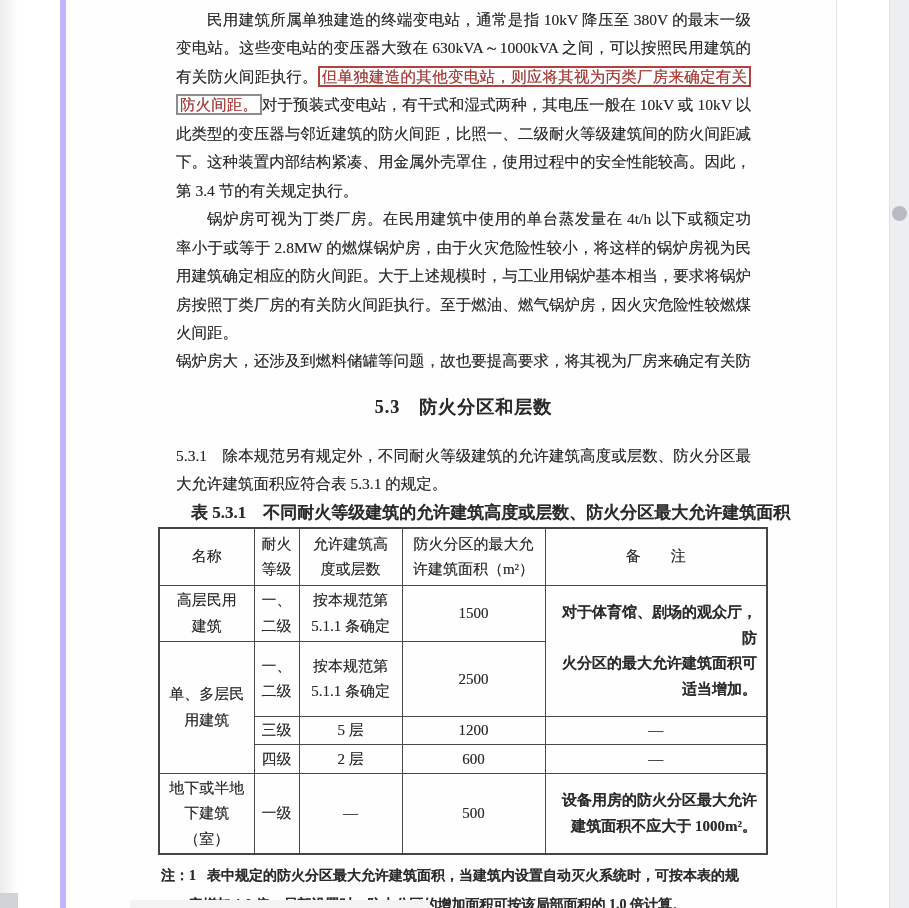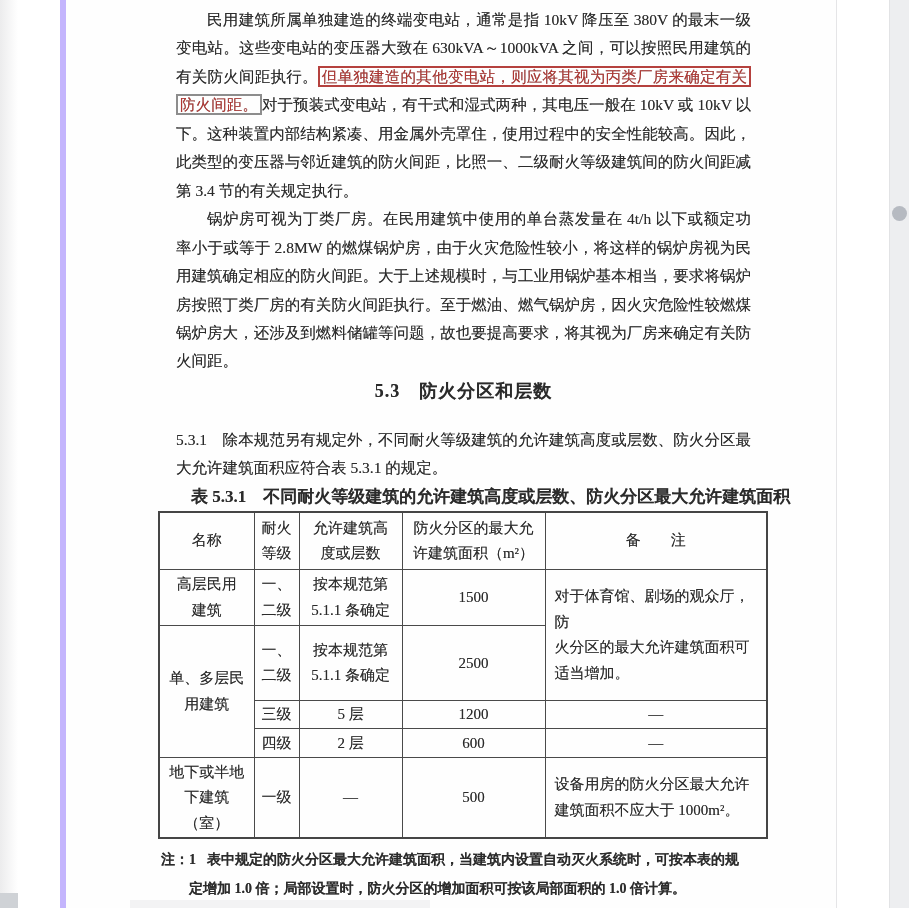--- a/index.html
+++ b/index.html
@@ -22,31 +22,31 @@
 
   .content{position:absolute;left:110px;top:6px;width:575px;
     text-shadow:0 0 .5px rgba(43,43,43,.55);}
 
   .line{font-size:15.5px;line-height:28.45px;text-align:justify;text-align-last:justify;}
   .line.short{text-align-last:left;}
   .line.indent{padding-left:31px;}
   .red-box{color:var(--accent-red);border:2px solid var(--box-border-red);padding:0 2px;}
   .red-box2{color:var(--accent-red);border:2px solid var(--box-border-gray);padding:0 2px;}
 
-  .heading{margin:0;height:30px;line-height:30px;text-align:center;
+  .heading{margin:16px;height:30px;line-height:30px;text-align:center;
     font-size:18px;font-weight:bold;letter-spacing:1px;}
   .clause{margin-top:20px;}
   .caption{margin-left:15px;height:28px;line-height:28px;font-weight:bold;font-size:17px;
     white-space:nowrap;}
 
   table.fire{border-collapse:collapse;margin-left:-18px;width:608px;table-layout:fixed;
     border:2px solid #454545;}
   table.fire td{border:1.5px solid #4a4a4a;text-align:center;vertical-align:middle;
     font-size:15px;line-height:25.5px;white-space:pre-line;padding:0 2px;overflow:hidden;}
-  table.fire td.remark{text-align:left;padding:14px 9px;}
+  table.fire td.remark{text-align:right;padding:14px 9px;font-weight:bold;}
   table.fire td.dash{text-align:center;}
   tr.rh{height:58px;} tr.r1{height:56px;} tr.r2{height:58px;}
   tr.r3{height:28px;} tr.r4{height:29px;padding-left:44px;} tr.r5{height:56px;}
 
   .notes{margin-left:-15px;margin-top:6px;width:605px;font-size:14px;}
   .note{line-height:29px;font-weight:bold;}
   .note1{padding-left:28px;text-indent:-28px;}
   .note2{margin-left:31px;}
   .note-prefix{margin-right:11px;}
   .note-text{white-space:pre-line;}
@@ -58,29 +58,29 @@
   <div class="left-shade"></div>
 
   <div class="page">
     <div class="content">
 
       <div>
           <div class="line indent"><span>民用建筑所属单独建造的终端变电站，通常是指 10kV 降压至 380V 的最末一级</span></div>
           <div class="line"><span>变电站。这些变电站的变压器大致在 630kVA～1000kVA 之间，可以按照民用建筑的</span></div>
           <div class="line"><span>有关防火间距执行。</span><span class="red-box">但单独建造的其他变电站，则应将其视为丙类厂房来确定有关</span></div>
           <div class="line"><span class="red-box2">防火间距。</span><span>对于预装式变电站，有干式和湿式两种，其电压一般在 10kV 或 10kV 以</span></div>
+          <div class="line"><span>此类型的变压器与邻近建筑的防火间距，比照一、二级耐火等级建筑间的防火间距减</span></div>
           <div class="line"><span>下。这种装置内部结构紧凑、用金属外壳罩住，使用过程中的安全性能较高。因此，</span></div>
-          <div class="line"><span>此类型的变压器与邻近建筑的防火间距，比照一、二级耐火等级建筑间的防火间距减</span></div>
           <div class="line short"><span>第 3.4 节的有关规定执行。</span></div>
           <div class="line indent"><span>锅炉房可视为丁类厂房。在民用建筑中使用的单台蒸发量在 4t/h 以下或额定功</span></div>
           <div class="line"><span>率小于或等于 2.8MW 的燃煤锅炉房，由于火灾危险性较小，将这样的锅炉房视为民</span></div>
           <div class="line"><span>用建筑确定相应的防火间距。大于上述规模时，与工业用锅炉基本相当，要求将锅炉</span></div>
           <div class="line"><span>房按照丁类厂房的有关防火间距执行。至于燃油、燃气锅炉房，因火灾危险性较燃煤</span></div>
+          <div class="line short"><span>火间距。</span></div>
           <div class="line"><span>锅炉房大，还涉及到燃料储罐等问题，故也要提高要求，将其视为厂房来确定有关防</span></div>
-          <div class="line short"><span>火间距。</span></div>
         </div>
 
       <h2 class="heading">5.3　防火分区和层数</h2>
 
       <div class="clause">
           <div class="line"><span>5.3.1　除本规范另有规定外，不同耐火等级建筑的允许建筑高度或层数、防火分区最</span></div>
           <div class="line short"><span>大允许建筑面积应符合表 5.3.1 的规定。</span></div>
         </div>
 
       <div class="caption">表 5.3.1　不同耐火等级建筑的允许建筑高度或层数、防火分区最大允许建筑面积</div>

